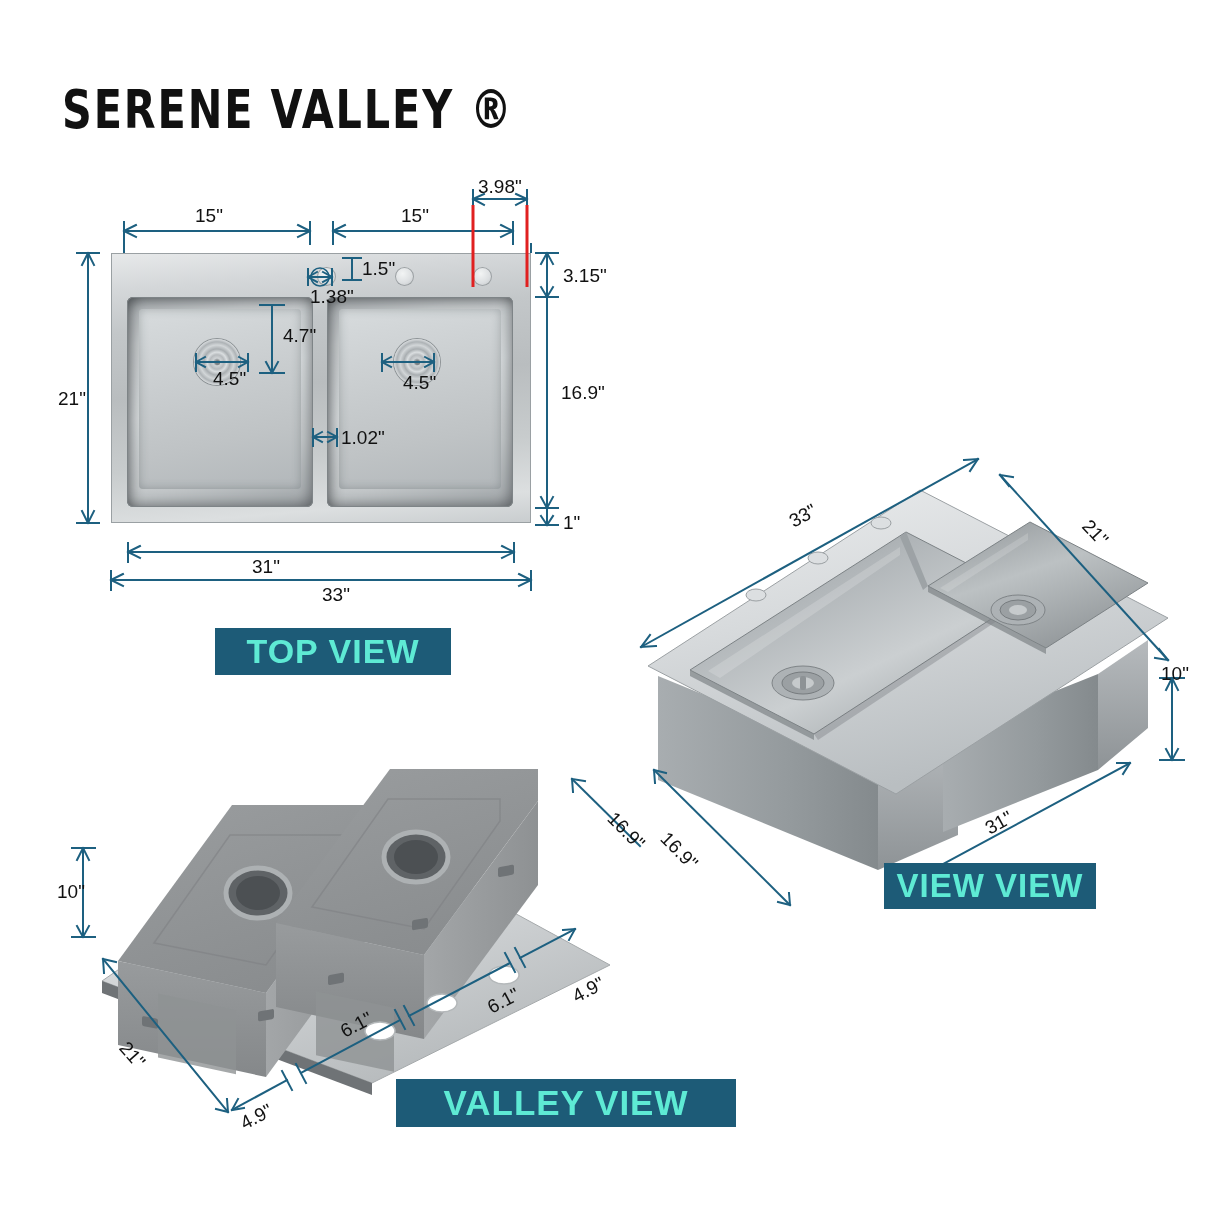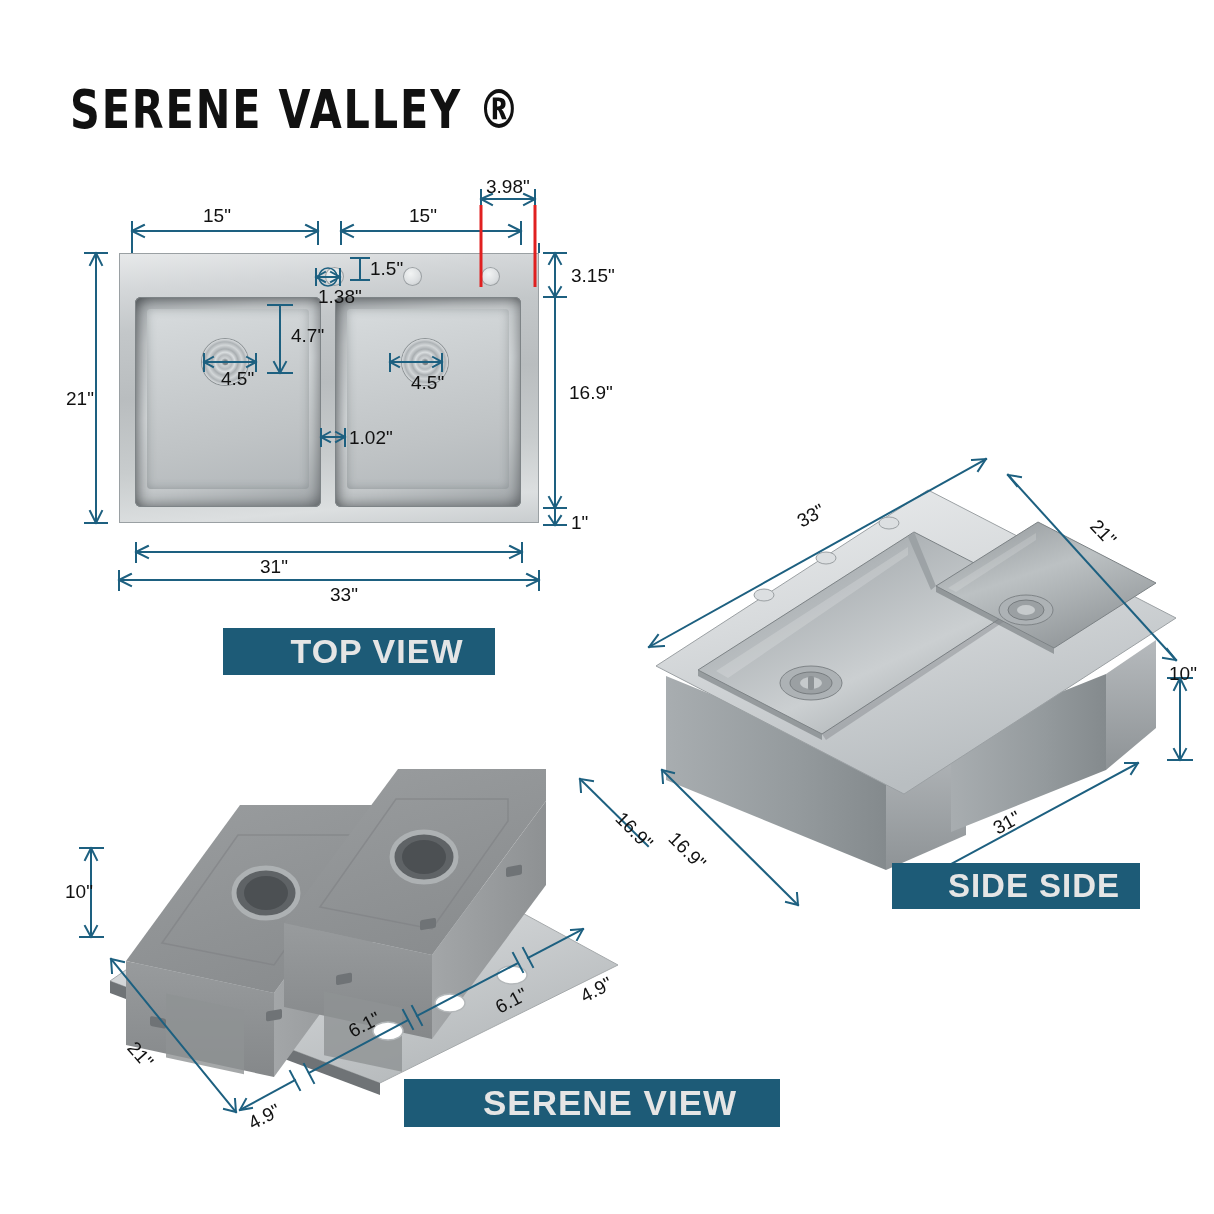--- a/index.html
+++ b/index.html
@@ -10,21 +10,21 @@
   }
   body {
     width: 1214px;
     height: 1214px;
     position: relative;
     font-family: "Liberation Sans", sans-serif;
     overflow: hidden;
   }
   #sheet {
     position: absolute;
-    left: 8px; top: 0;
+    left: 0; top: 0;
     width: 1058px;
     height: 1214px;
     background: #ffffff;
   }
 
   
   .brand {
     position: absolute;
     left: 62px;
     top: 78px;
@@ -46,29 +46,28 @@
     font-weight: 400;
     color: #111111;
     letter-spacing: 0.5px;
     white-space: nowrap;
   }
 
   
   .view-banner {
     position: absolute;
     background: #1d5b77;
-    color: #e5e5e5;
+    color: #5eead4;
     font-family: "Liberation Sans", sans-serif;
     font-weight: 700;
     letter-spacing: 1px;
     display: flex;
     align-items: center;
     justify-content: center;
     white-space: nowrap;
-    padding-left: 36px;
   }
   #banner-top   { left: 215px; top: 628px;  width: 236px; height: 47px; font-size: 34px; }
   #banner-side  { left: 884px; top: 863px;  width: 212px; height: 46px; font-size: 33px; }
   #banner-bottom{ left: 396px; top: 1079px; width: 340px; height: 48px; font-size: 35px; }
 
   
   .dimtext {
     position: absolute;
     font-family: "Liberation Sans", sans-serif;
     color: #111111;
@@ -493,16 +492,16 @@
 
   <div class="dimtext" style="left:57px; top:881px; font-size:19px;">10"</div>
   <div class="dimtext" style="left:118px; top:1044px; font-size:19px; transform:rotate(49deg);">21"</div>
   <div class="dimtext" style="left:240px; top:1106px; font-size:19px; transform:rotate(-28deg);">4.9"</div>
   <div class="dimtext" style="left:340px; top:1014px; font-size:19px; transform:rotate(-28deg);">6.1"</div>
   <div class="dimtext" style="left:487px; top:990px; font-size:19px; transform:rotate(-28deg);">6.1"</div>
   <div class="dimtext" style="left:572px; top:979px; font-size:19px; transform:rotate(-28deg);">4.9"</div>
   <div class="dimtext" style="left:604px; top:820px; font-size:19px; transform:rotate(45deg);">16.9"</div>
 
   <div class="view-banner" id="banner-top">TOP VIEW</div>
-  <div class="view-banner" id="banner-side">SIDE SIDE</div>
-  <div class="view-banner" id="banner-bottom">SERENE VIEW</div>
+  <div class="view-banner" id="banner-side">VIEW VIEW</div>
+  <div class="view-banner" id="banner-bottom">VALLEY VIEW</div>
 
 </div>
 
 </body></html>

